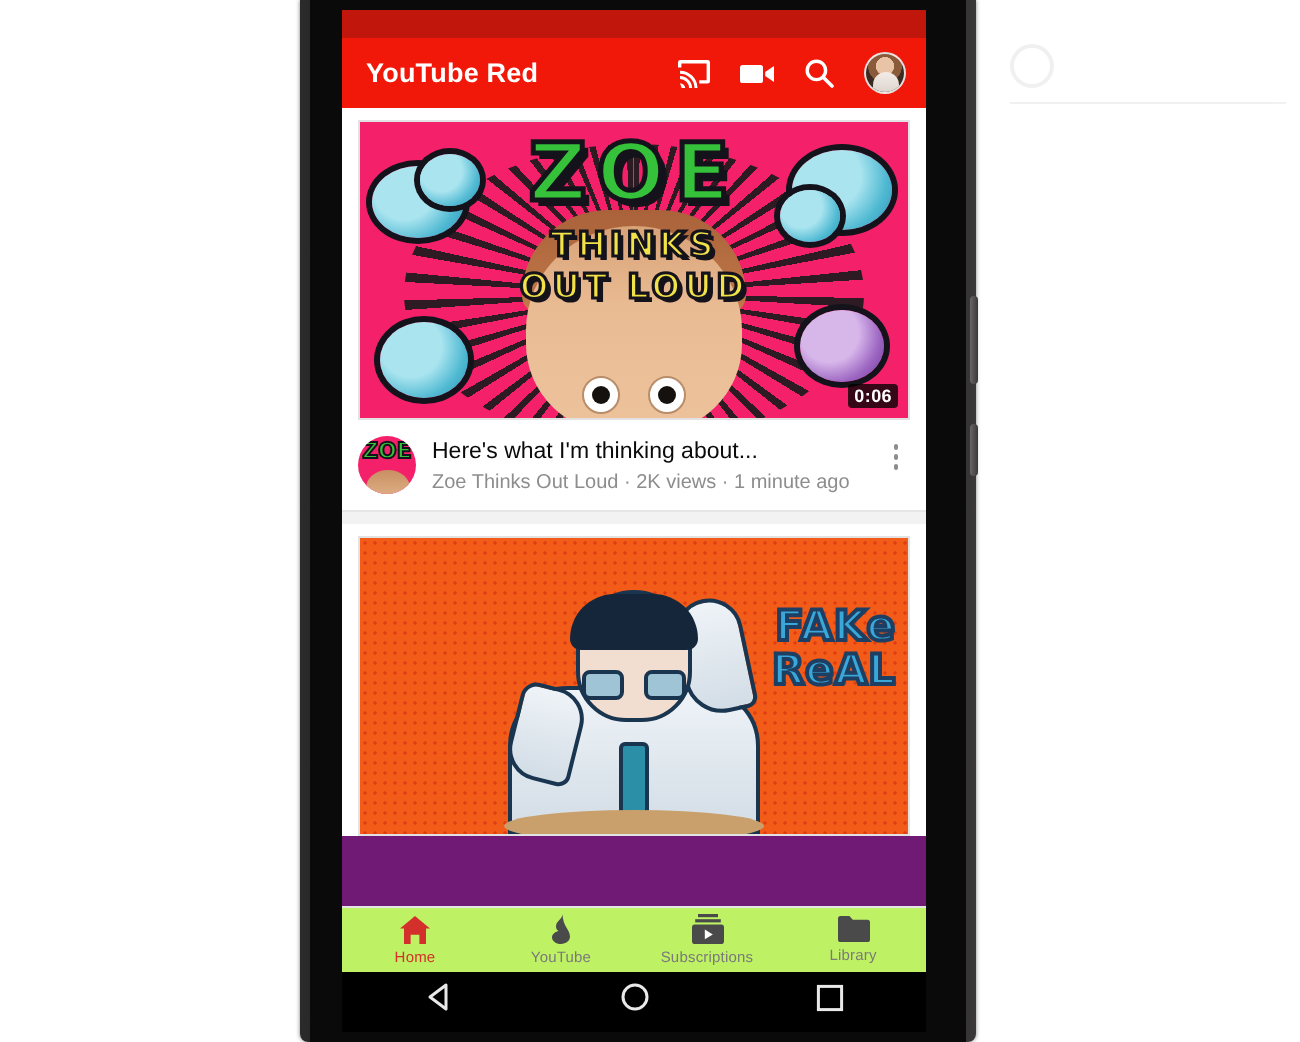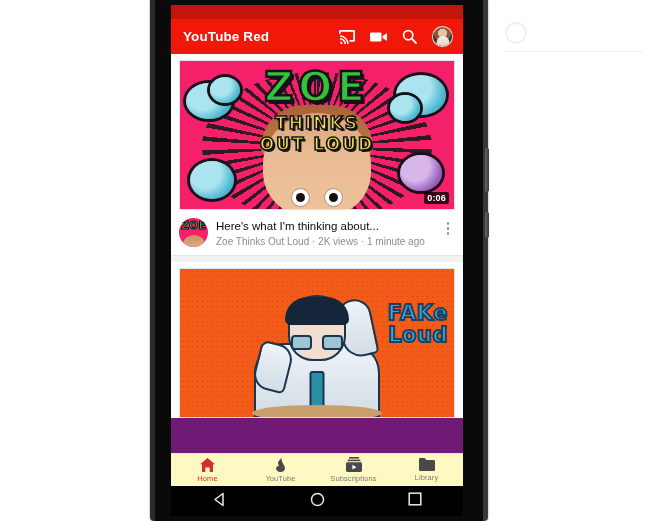--- a/index.html
+++ b/index.html
@@ -231,21 +231,21 @@
   .kebab{
     flex:none;width:14px;display:flex;flex-direction:column;align-items:center;
     gap:2.5px;padding-top:4px;cursor:pointer;
   }
   .kebab i{width:2.5px;height:2.5px;border-radius:50%;background:#8d8d8d;display:block;}
   .divider{height:6px;background:#f2f2f2;border-top:1px solid #e6e6e6;}
 
   
   .bottomnav{
     position:absolute;left:0;bottom:0;width:292px;height:33px;
-    background:#fef9c3;border-top:1px solid #e4e4e4;
+    background:#bef264;border-top:1px solid #e4e4e4;
     display:flex;align-items:center;box-sizing:border-box;
   }
   .navitem{
     flex:1;display:flex;flex-direction:column;align-items:center;gap:2px;cursor:pointer;
   }
   .navitem .lbl{font-size:7.5px;color:#7a7a7a;letter-spacing:.1px;}
   .navitem.active .lbl{color:#d3302b;}
   .navitem svg{display:block;}
 
   
@@ -342,21 +342,21 @@
         </div>
       </div>
 
       <div class="divider"></div>
 
       <div class="card">
         <div class="thumb-wrap">
           <div class="thumb thumb-fake">
             <div class="fake-txt fake-right">
               <span>FAKe</span><br>
-              <span>Loud</span>
+              <span>ReAL</span>
             </div>
             <div class="man">
               <span class="man-shirt"></span>
               <span class="man-arm r"></span>
               <span class="man-arm l"></span>
               <span class="man-tie"></span>
               <span class="man-head">
                 <span class="man-hair"></span>
                 <span class="man-glasses">
                   <span></span>

